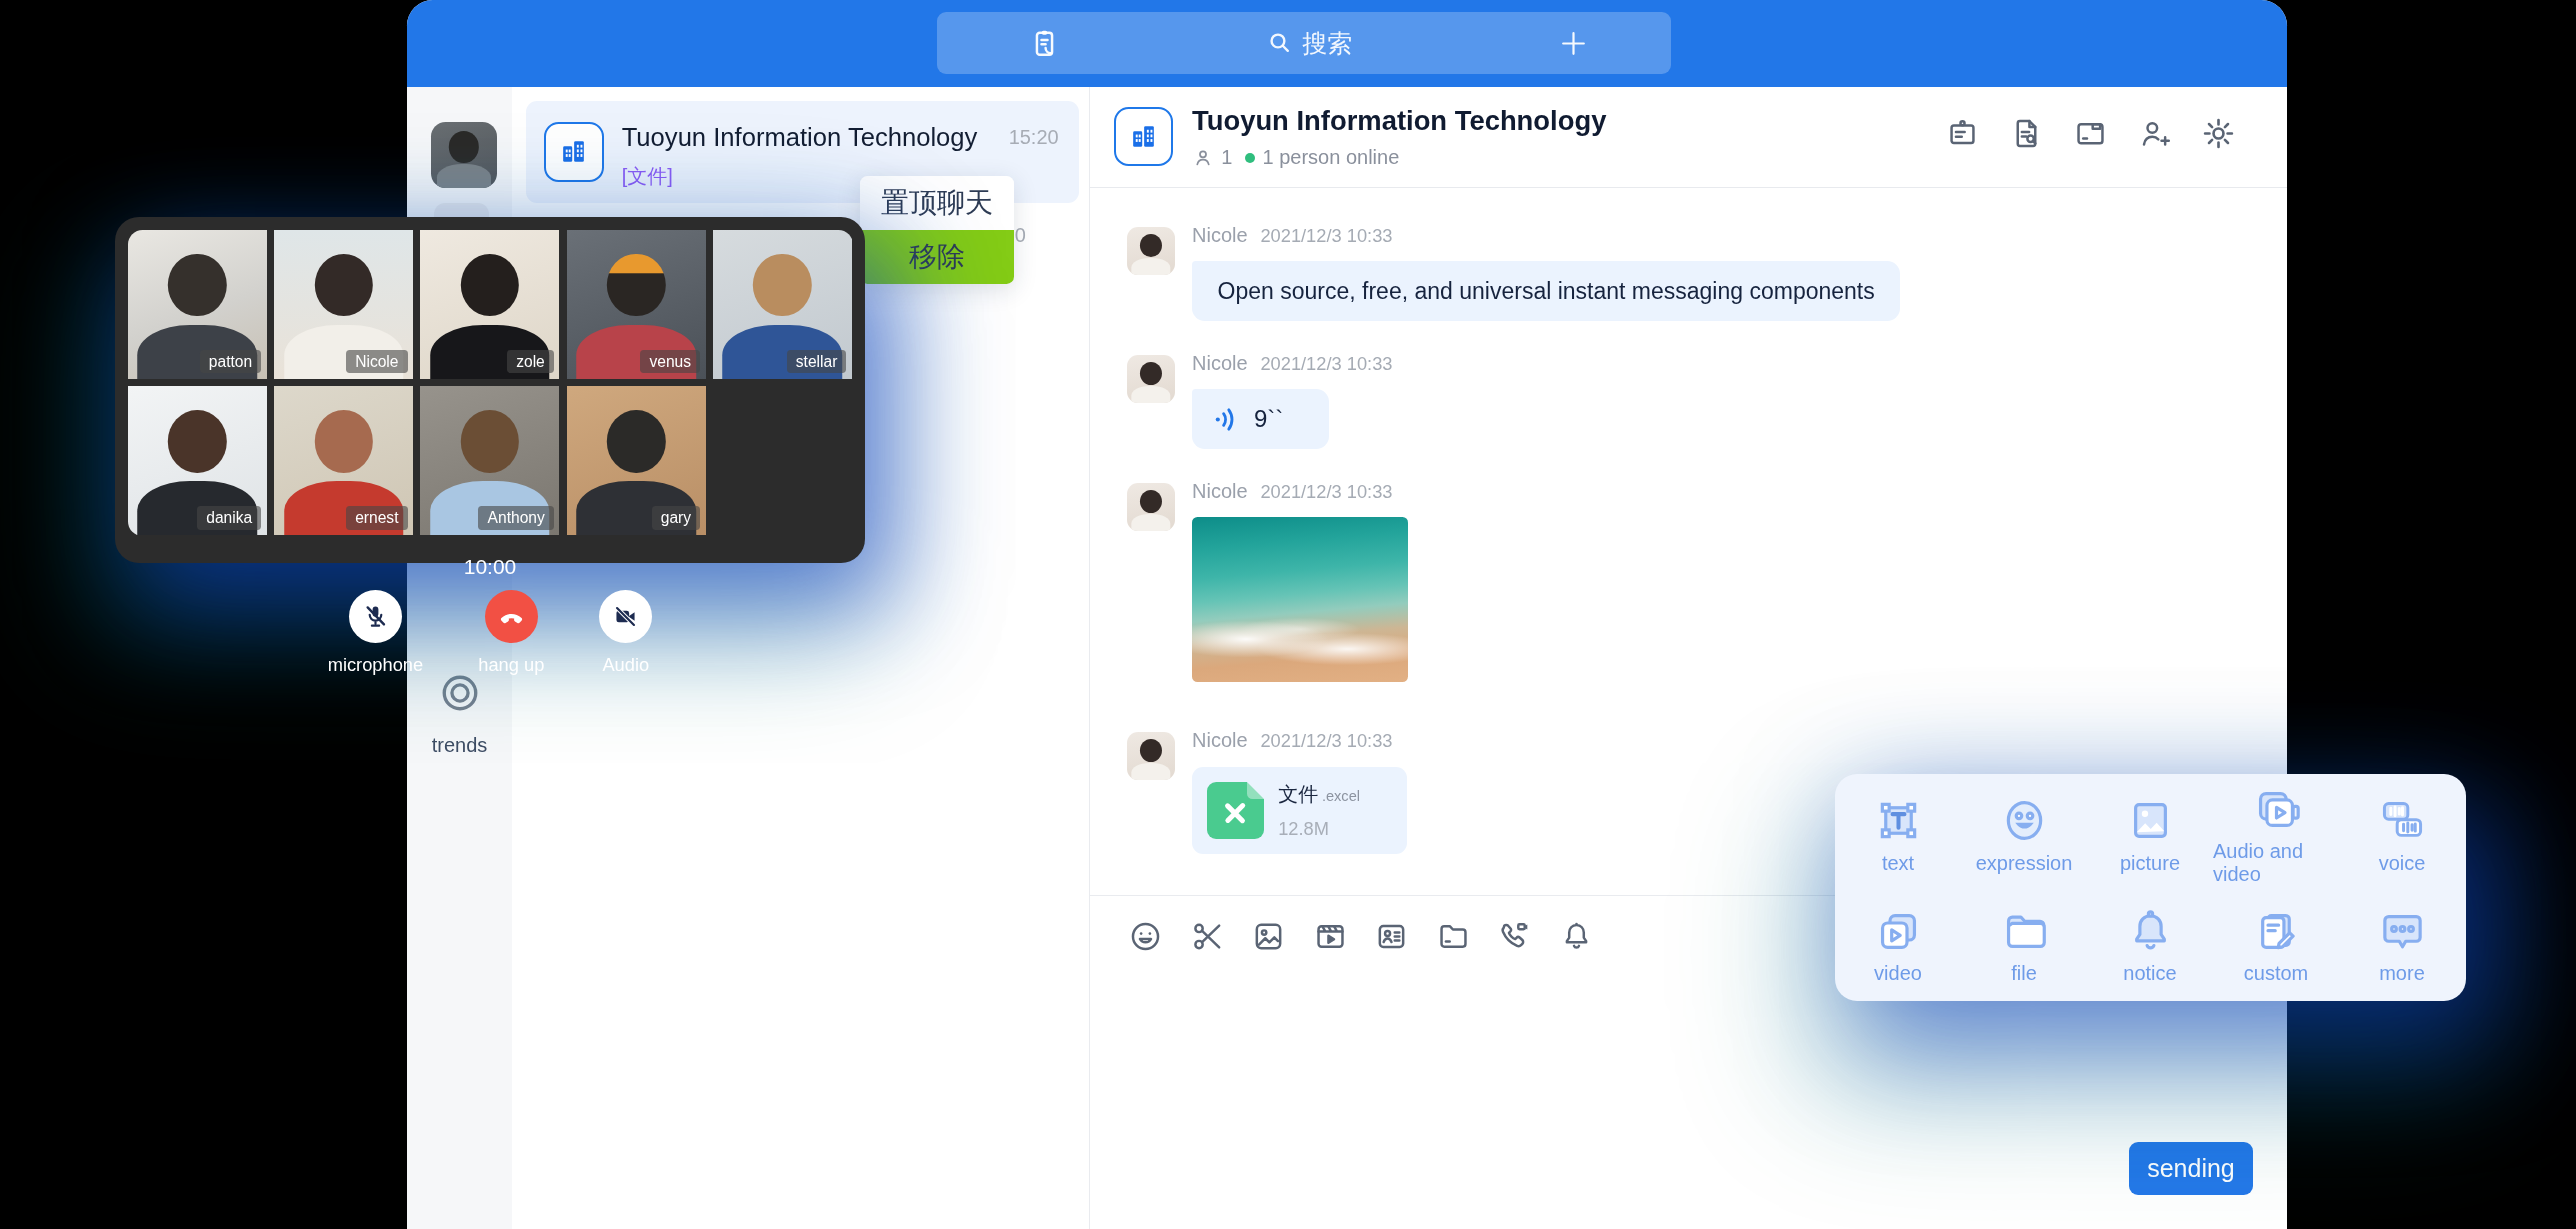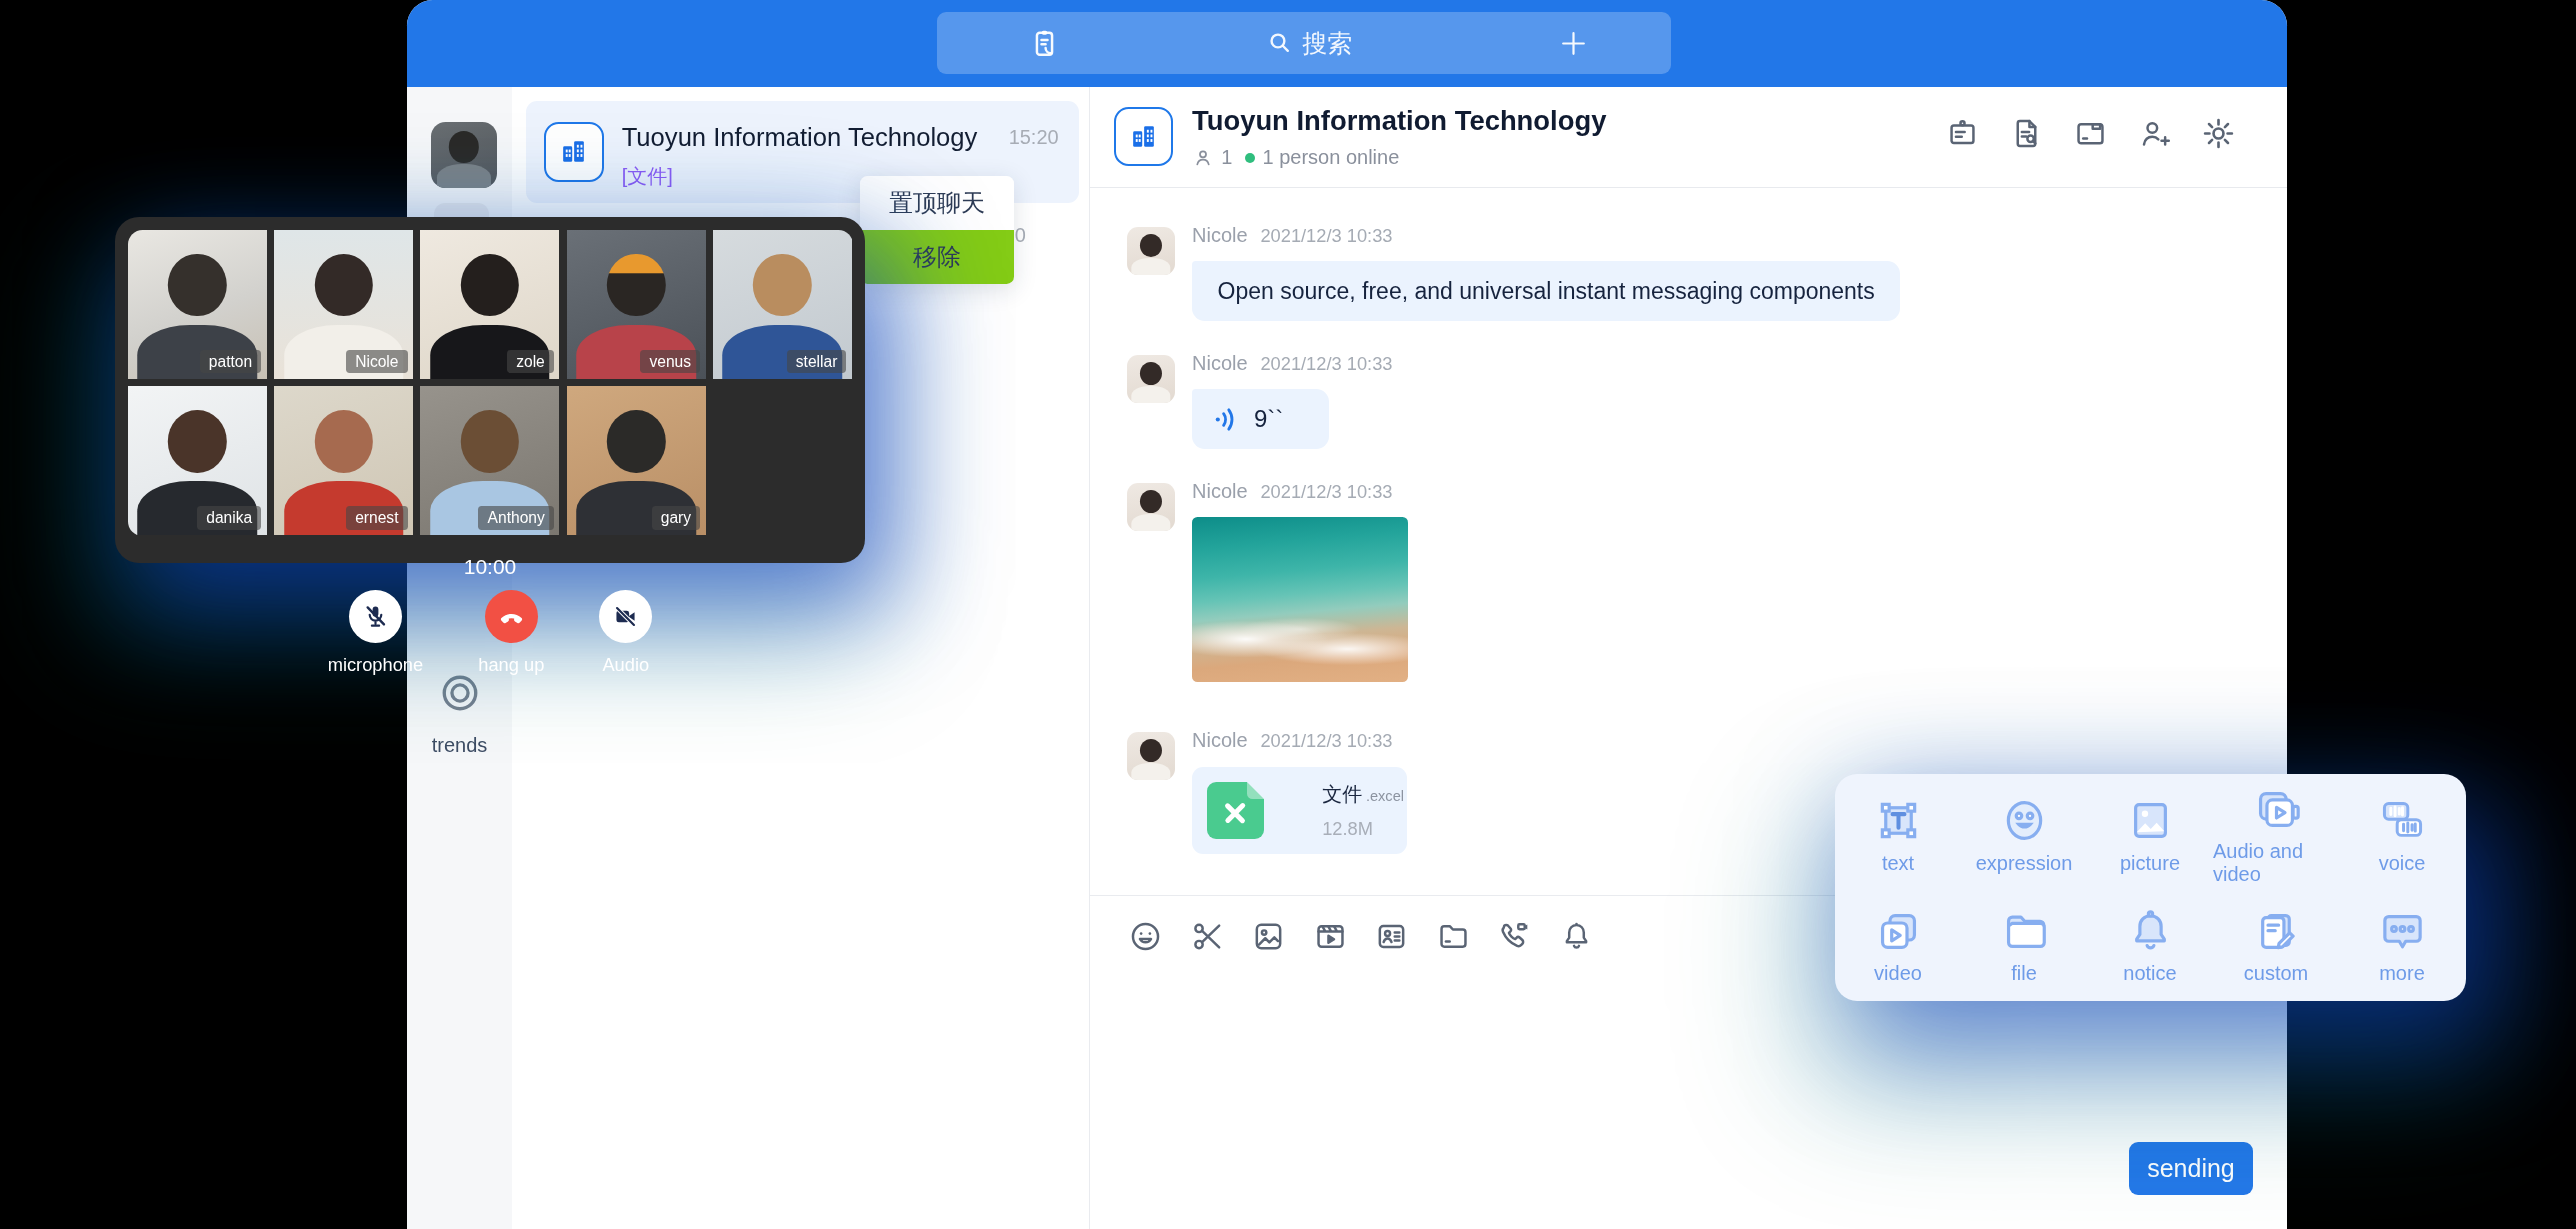--- a/index.html
+++ b/index.html
@@ -38,21 +38,21 @@
   .g-avatar{position:absolute;background:#fff;border:2.7px solid #1F78E9;border-radius:14.6px;
             display:flex;align-items:center;justify-content:center;box-sizing:border-box;}
   .citem .g-avatar{left:18.3px;top:21px;width:60px;height:60px;}
   .citem .c-title{position:absolute;left:96px;top:22px;font-size:25.6px;color:#131E33;}
   .citem .c-preview{position:absolute;left:96px;top:62px;font-size:20px;color:#8b5cf6;}
   .citem .c-time{position:absolute;right:20px;top:25.6px;font-size:20px;color:#A7ACB5;}
   .citem2-time{position:absolute;right:62px;top:137px;font-size:20px;color:#A7ACB5;}
   
   .ctx-menu{position:absolute;left:860px;top:176px;width:154px;background:#fff;border-radius:7.3px;
             box-shadow:0 5.5px 24px rgba(31,50,80,.14);z-index:40;overflow:hidden;}
-  .ctx-item{height:54px;display:flex;align-items:center;justify-content:center;font-size:24px;color:#2E3C55;}
+  .ctx-item{height:54px;display:flex;align-items:center;justify-content:center;font-size:28px;color:#2E3C55;}
   .ctx-item.hover{background:#84cc16;}
   
   .chat{position:absolute;left:682px;top:87px;width:1198px;height:1143px;background:#fff;
         border-left:0.9px solid #E9EBEF;box-sizing:border-box;}
   .chead{position:absolute;left:0;top:0;width:100%;height:101px;border-bottom:0.9px solid #E8EAEE;box-sizing:border-box;}
   .chead .g-avatar{left:24px;top:20px;width:59px;height:59px;}
   .chead .h-title{position:absolute;left:102px;top:18.3px;font-size:27.4px;font-weight:600;color:#101B31;}
   .chead .h-sub{position:absolute;left:102px;top:59px;display:flex;align-items:center;gap:7.3px;
                 font-size:20px;color:#8A909C;}
   .dot-green{width:10px;height:10px;border-radius:50%;background:#30BE7E;margin-left:5.5px;}
@@ -72,21 +72,21 @@
       radial-gradient(60% 14% at 72% 80%, rgba(255,255,255,.9), rgba(255,255,255,0) 70%),
       radial-gradient(40% 10% at 50% 68%, rgba(255,255,255,.55), rgba(255,255,255,0) 70%),
       linear-gradient(175deg,#0d8d89 0%,#23a49b 18%,#3eb5a9 34%,#66c4b6 47%,#93ccbd 57%,#cdb694 70%,#dba87c 83%,#e2b084 100%);}
   .b-file{width:215px;height:87px;border-radius:11px;padding:0 0 0 14.6px;box-sizing:border-box;gap:14.6px;}
   .xls{position:relative;width:57px;height:57px;border-radius:9.1px;background:#4ACB8F;flex:0 0 auto;}
   .xls::before{content:"";position:absolute;top:0;right:0;width:16.5px;height:16.5px;
                background:linear-gradient(to bottom left,#EBF3FE 49%,#93E0BD 51%);border-bottom-left-radius:5.5px;}
   .xls .x{position:absolute;left:50%;top:54%;width:25.6px;height:4.6px;background:#fff;border-radius:2.7px;
           transform:translate(-50%,-50%) rotate(45deg);}
   .xls .x::after{content:"";position:absolute;inset:0;background:#fff;border-radius:2.7px;transform:rotate(-90deg);}
-  .f-meta{display:flex;flex-direction:column;gap:9.1px;margin-left:44px;}
+  .f-meta{display:flex;flex-direction:column;gap:9.1px;}
   .f-line1{font-size:20px;color:#1B2740;}
   .f-ext{font-size:14.6px;color:#8C93A0;margin-left:3.7px;}
   .f-size{font-size:18.3px;color:#A8AEB8;}
   
   .ctools{position:absolute;left:0;top:808px;width:100%;height:82px;border-top:0.9px solid #E9EBEF;
           display:flex;align-items:center;gap:26.5px;padding-left:38px;box-sizing:border-box;color:#5A6474;}
   .ctools svg{width:35px;height:35px;}
   .send-btn{position:absolute;right:34px;top:1055px;width:124px;height:53px;border-radius:9.1px;background:#2478E9;
             color:#fff;font-size:25px;display:flex;align-items:center;justify-content:center;}
   

